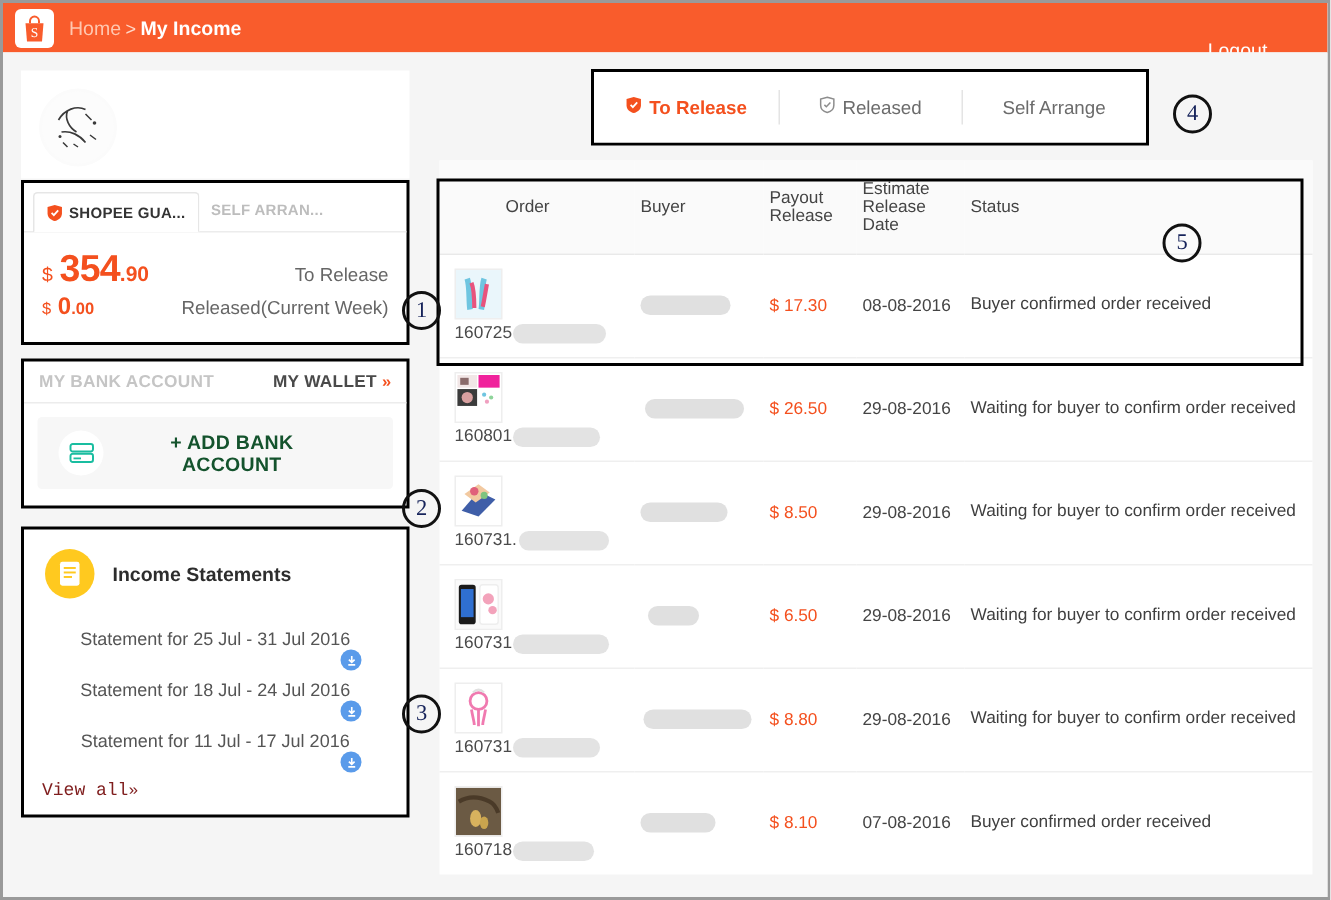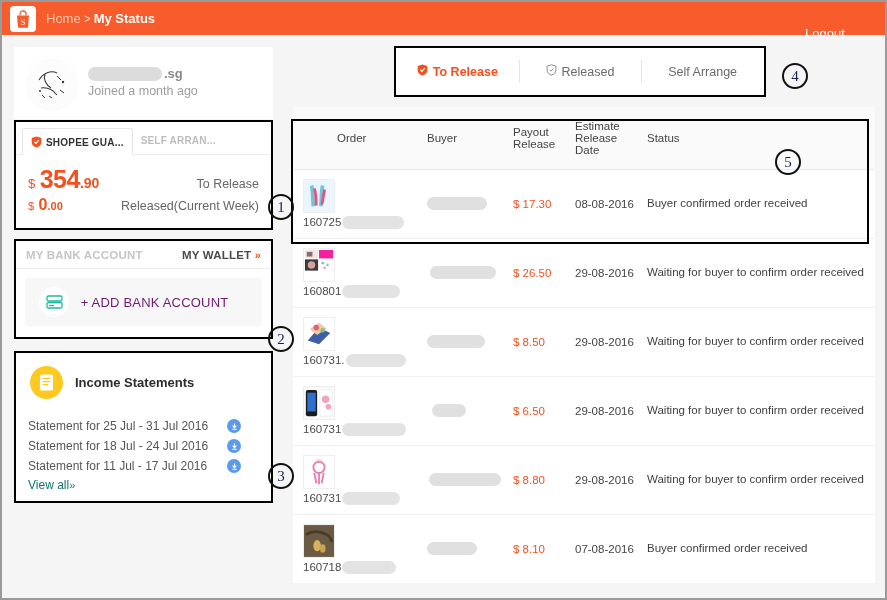--- a/index.html
+++ b/index.html
@@ -129,44 +129,44 @@
   .bank-body { padding: 9px 9px 11px 9px; }
   .add-bank {
     background: #f7f7f7; border-radius: 3px; height: 48px;
     display: flex; align-items: center; padding: 0 14px; gap: 10px;
   }
   .card-icon-circle {
     width: 30px; height: 30px; border-radius: 50%; background: #fff;
     display:flex; align-items:center; justify-content:center; flex: none;
   }
   .add-bank-label {
-    flex: 1; text-align: center; color: #701a75;
-    font-size: 13px; font-weight: normal; letter-spacing: .2px;
+    flex: 1; text-align: center; color: #14532d;
+    font-size: 13px; font-weight: bold; letter-spacing: .2px;
     margin-right: 18px;
   }
 
   
   .stmt-wrap { margin-top: 12px; }
   .stmt-head { display: flex; align-items: center; gap: 12px; padding: 13px 14px 11px 14px; }
   .stmt-circle {
     width: 33px; height: 33px; border-radius: 50%; background: #ffc91f;
     display: flex; align-items: center; justify-content: center; flex: none;
   }
   .stmt-title { font-size: 13px; font-weight: bold; color: #2d2d2d; }
   .stmt-list { padding: 6px 12px 9px 12px; }
   .stmt-item {
     display: flex; align-items: center; font-size: 12px;
-    color: #555; padding: 3px 0;
+    color: #555; padding: 3px 0; flex-direction: column;
   }
   .dl-btn {
     width: 14px; height: 14px; border-radius: 50%; background: #5a9bea;
     margin-left: auto; margin-right: 18px; flex: none;
     display: flex; align-items: center; justify-content: center;
   }
-  .view-all { font-size: 12px; color: #0f766e; margin-top: 2px; }
+  .view-all { font-size: 12px; color: #7f1d1d; margin-top: 2px; font-family: Liberation Mono, monospace; }
   .view-all .arr { font-size: 11px; }
 
   
   .tabs-wrap {
     position: relative; margin-left: 101px; width: 372px;
   }
   .tabs {
     display: flex; background: #fff; height: 47px; align-items: stretch;
   }
   .tab {
@@ -233,21 +233,21 @@
     <div class="shopee-logo">
       <svg width="18" height="20" viewBox="0 0 18 20" aria-hidden="true">
         <path d="M3 6.5h12l-1 12.2H4L3 6.5z" fill="#f95c2c"></path>
         <path d="M6 6.5V5a3 3 0 0 1 6 0v1.5" stroke="#f95c2c" stroke-width="1.3" fill="none"></path>
         <text x="9" y="15.6" font-family="Liberation Serif, serif" font-size="9" fill="#fff" text-anchor="middle">S</text>
       </svg>
     </div>
     <div class="crumbs">
       <span class="crumb-home">Home</span>
       <span class="crumb-sep">&gt;</span>
-      <span class="crumb-cur">My Status</span>
+      <span class="crumb-cur">My Income</span>
     </div>
     <div class="topright">
       <div class="avatar-top">
         <svg width="24" height="24" viewBox="0 0 24 24">
             <circle cx="12" cy="12" r="12" fill="#f4f4f4"></circle>
             <path d="M5 16c2-5 5-8 8-9M7 9c3 1 6 4 8 8" stroke="#4a4a4a" stroke-width="1" fill="none"></path>
             <path d="M9 6l2 3M15 13l2 2" stroke="#4a4a4a" stroke-width=".8"></path>
           </svg>
       </div>
       <div class="name-redact"></div>
@@ -262,27 +262,20 @@
 
       <div class="profile">
         <div class="avatar-big">
           <svg width="50" height="50" viewBox="0 0 50 50">
             <circle cx="25" cy="25" r="24" fill="#fcfcfc"></circle>
             <path d="M12 20c4-7 12-10 18-7M14 28c6-1 12 2 16 7M18 14c-2 5 1 11 6 14" stroke="#3a3a3a" stroke-width="1.1" fill="none"></path>
             <path d="M30 16l4 4M33 30l4 3M15 35l3 3M22 36l3 2" stroke="#3a3a3a" stroke-width="1"></path>
             <circle cx="36" cy="22" r="1.2" fill="#3a3a3a"></circle>
               <circle cx="13" cy="31" r="1" fill="#3a3a3a"></circle>
           </svg>
-        </div>
-        <div class="profile-txt">
-          <div class="shopname">
-            <span class="redact"></span>
-            <span class="sg">.sg</span>
-          </div>
-          <div class="joined">Joined a month ago</div>
         </div>
       </div>
 
       <div class="bal-wrap anno">
         <div class="bal-tabs">
           <div class="bal-tab active">
             <span class="shield">
               <svg width="11" height="12" viewBox="0 0 11 12">
                   <path d="M5.5.6 10.3 2v4.2c0 3-2.3 4.6-4.8 5.2C3 10.8.7 9.2.7 6.2V2L5.5.6z" fill="#f4501e"></path>
                   <path d="M3.4 5.9 4.9 7.4 7.8 4.2" stroke="#fff" stroke-width="1.2" fill="none"></path>

